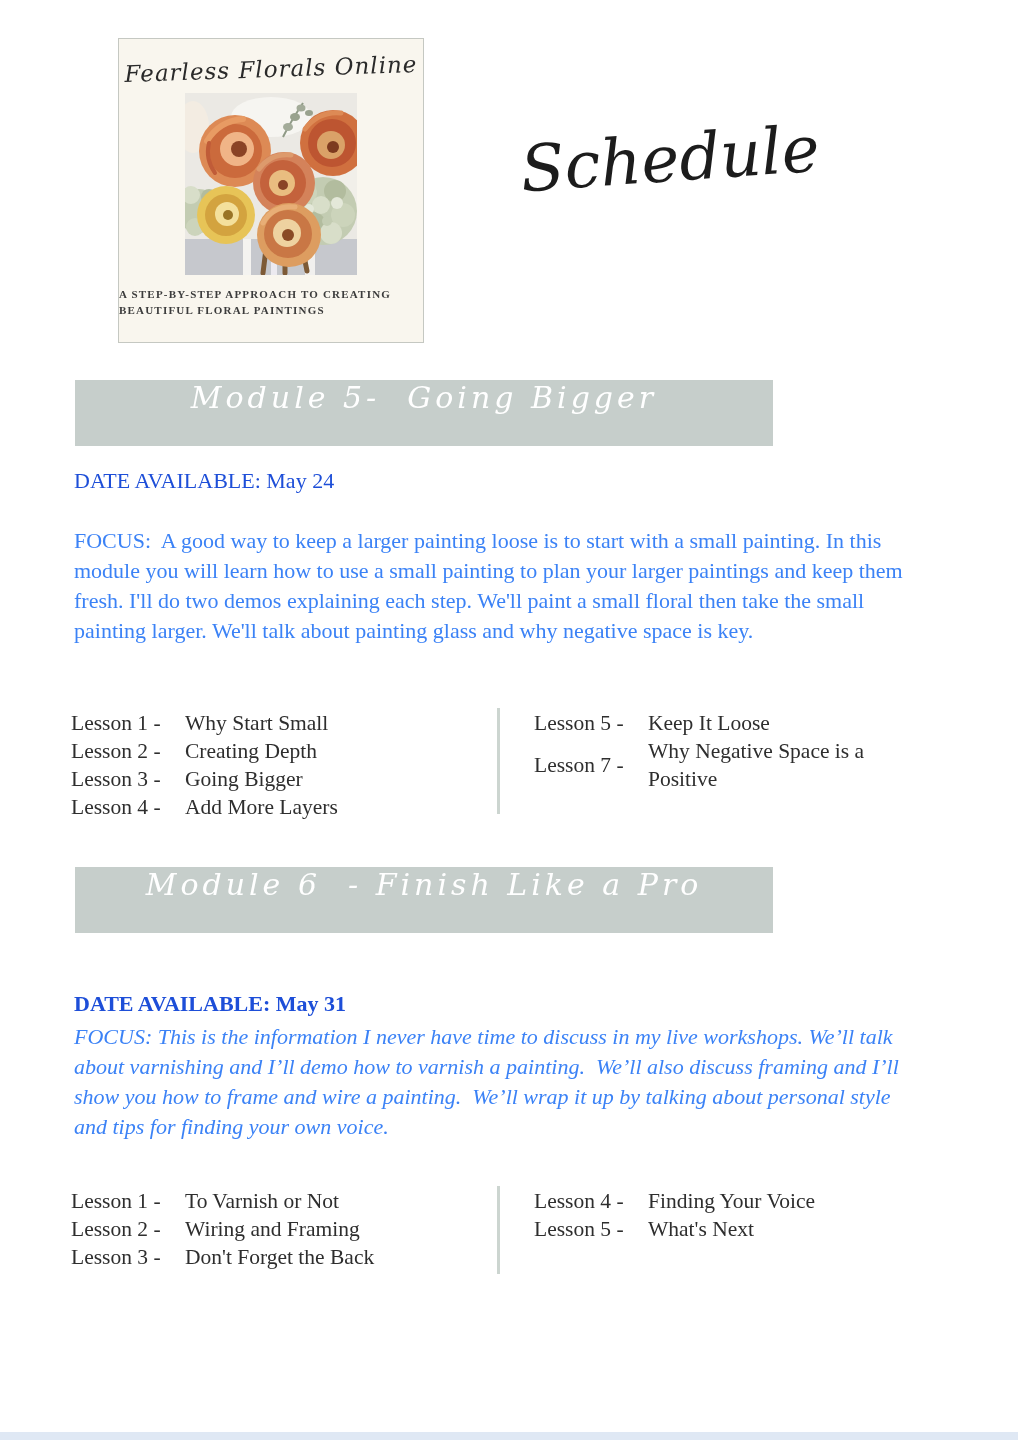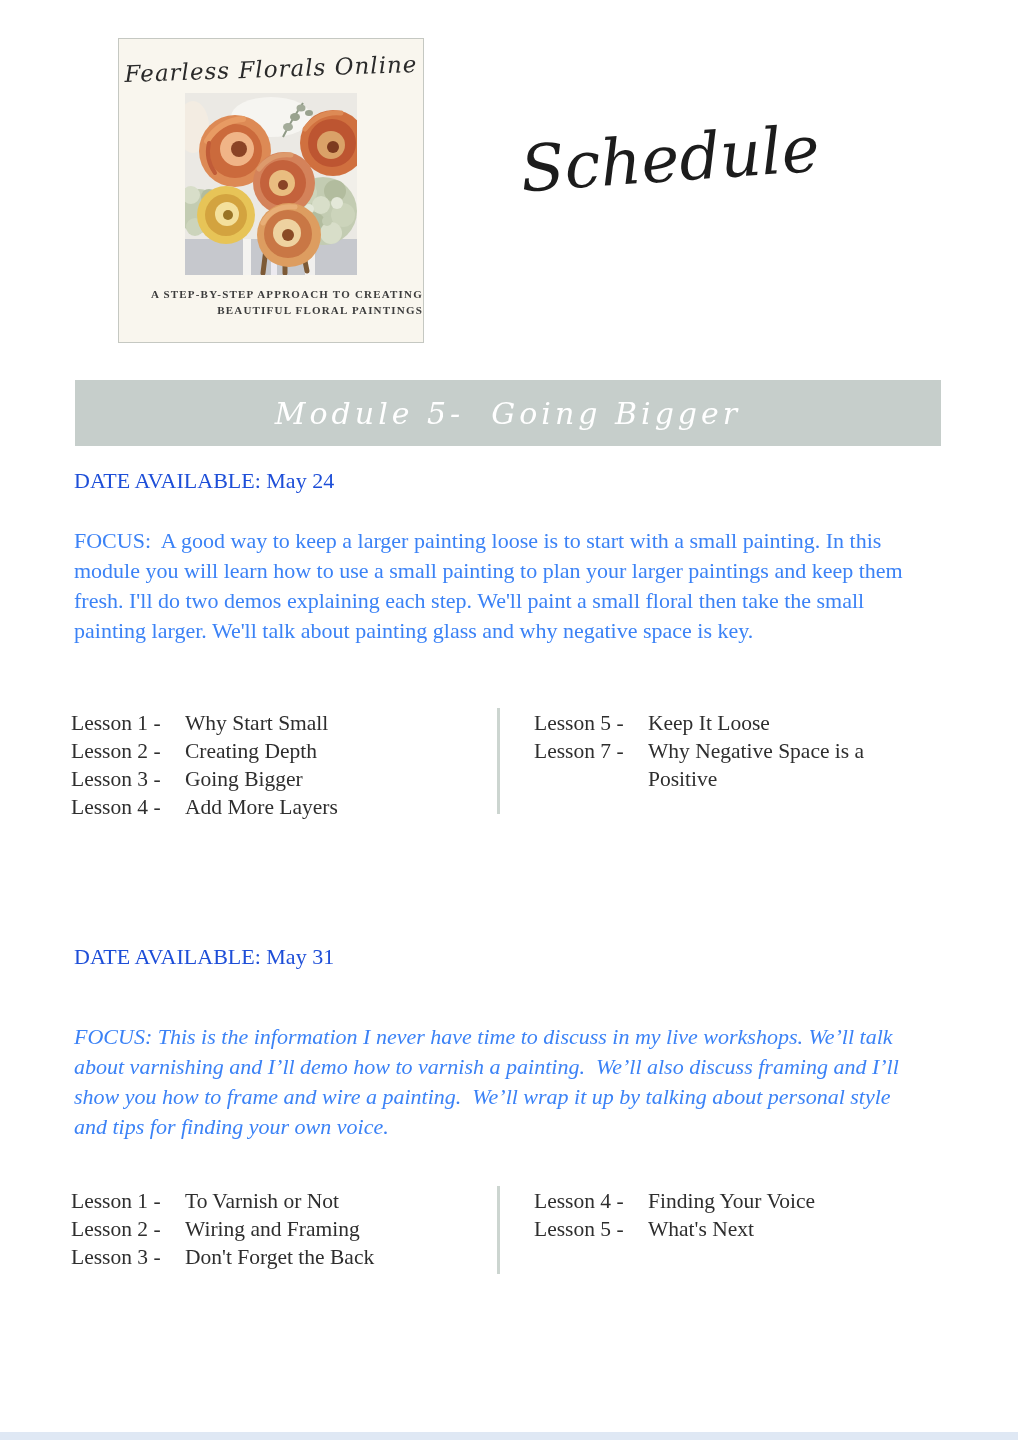--- a/index.html
+++ b/index.html
@@ -29,75 +29,75 @@
     margin-top: 17px;
     text-align: center;
     font-size: 23px;
     color: #2a2a2a;
     transform: rotate(-2deg);
     letter-spacing: 1px;
   }
   .cover-painting { display: block; margin: 11px auto 0 auto; }
   .cover-caption {
     margin-top: 11px;
-    text-align: right;
+    text-align: left;
     font-size: 11px;
     letter-spacing: 1.2px;
     line-height: 16px;
     color: #3c3c3c;
     font-weight: bold;
   }
 
   
   .schedule-heading {
     position: absolute; left: 505px; top: 122px; width: 330px;
     text-align: center;
     font-size: 64px;
     color: #1c1c1c;
     transform: rotate(-4deg);
   }
 
   
   .banner {
-    position: absolute; left: 75px; width: 866px; height: 66px;
+    position: absolute; left: 75px; width: 698px; height: 66px;
     background: #c6cecb;
-    display: flex; align-items: center; justify-content: center;
+    display: flex; justify-content: center;
   }
   .banner .banner-label {
     color: #ffffff;
     font-size: 30px;
     letter-spacing: 4px;
     white-space: pre;
   }
   .banner-1 { top: 380px; }
   .banner-2 { top: 867px; }
 
   
   .date {
     position: absolute; left: 74px;
     font-size: 22px; color: #1d4ed8;
   }
   .date-1 { top: 468px; }
-  .date-2 { top: 944px; }
+  .date-2 { top: 991px; font-weight: bold; }
 
   .focus {
     position: absolute; left: 74px; width: 840px;
     font-size: 22px; line-height: 30px; color: #3b82f6;
     white-space: pre-wrap;
   }
   .focus-1 { top: 526px; }
   .focus-2 { top: 1022px; font-style: italic; }
 
   
   .lessons {
     position: absolute;
     display: flex; flex-direction: column;
     font-size: 21.5px; line-height: 28px; color: #2e2e2e;
   }
-  .lesson-row { display: flex; }
+  .lesson-row { display: flex; align-items: center; }
   .lesson-label { width: 114px; flex: none; }
   .lesson-title { flex: 1; }
 
   .lessons-1-left  { left: 71px;  top: 709px;  width: 400px; }
   .lessons-1-right { left: 534px; top: 709px;  width: 356px; }
   .lessons-2-left  { left: 71px;  top: 1187px; width: 400px; }
   .lessons-2-right { left: 534px; top: 1187px; width: 356px; }
 
   .divider {
     position: absolute; left: 497px; width: 3px;
@@ -250,20 +250,23 @@
     <div class="lesson-row">
       <span class="lesson-label">Lesson 5 -</span>
       <span class="lesson-title">Keep It Loose</span>
     </div>
     <div class="lesson-row">
       <span class="lesson-label">Lesson 7 -</span>
       <span class="lesson-title">Why Negative Space is a Positive</span>
     </div>
   </div>
 
+  <div class="banner banner-2">
+    <span class="banner-label script">Module 6  - Finish Like a Pro</span>
+  </div>
 
   <div class="date date-2">DATE AVAILABLE: May 31</div>
 
   <div class="focus focus-2">FOCUS: This is the information I never have time to discuss in my live workshops. We’ll talk about varnishing and I’ll demo how to varnish a painting.  We’ll also discuss framing and I’ll show you how to frame and wire a painting.  We’ll wrap it up by talking about personal style and tips for finding your own voice.</div>
 
   <div class="lessons lessons-2-left">
     <div class="lesson-row">
       <span class="lesson-label">Lesson 1 -</span>
       <span class="lesson-title">To Varnish or Not</span>
     </div>

